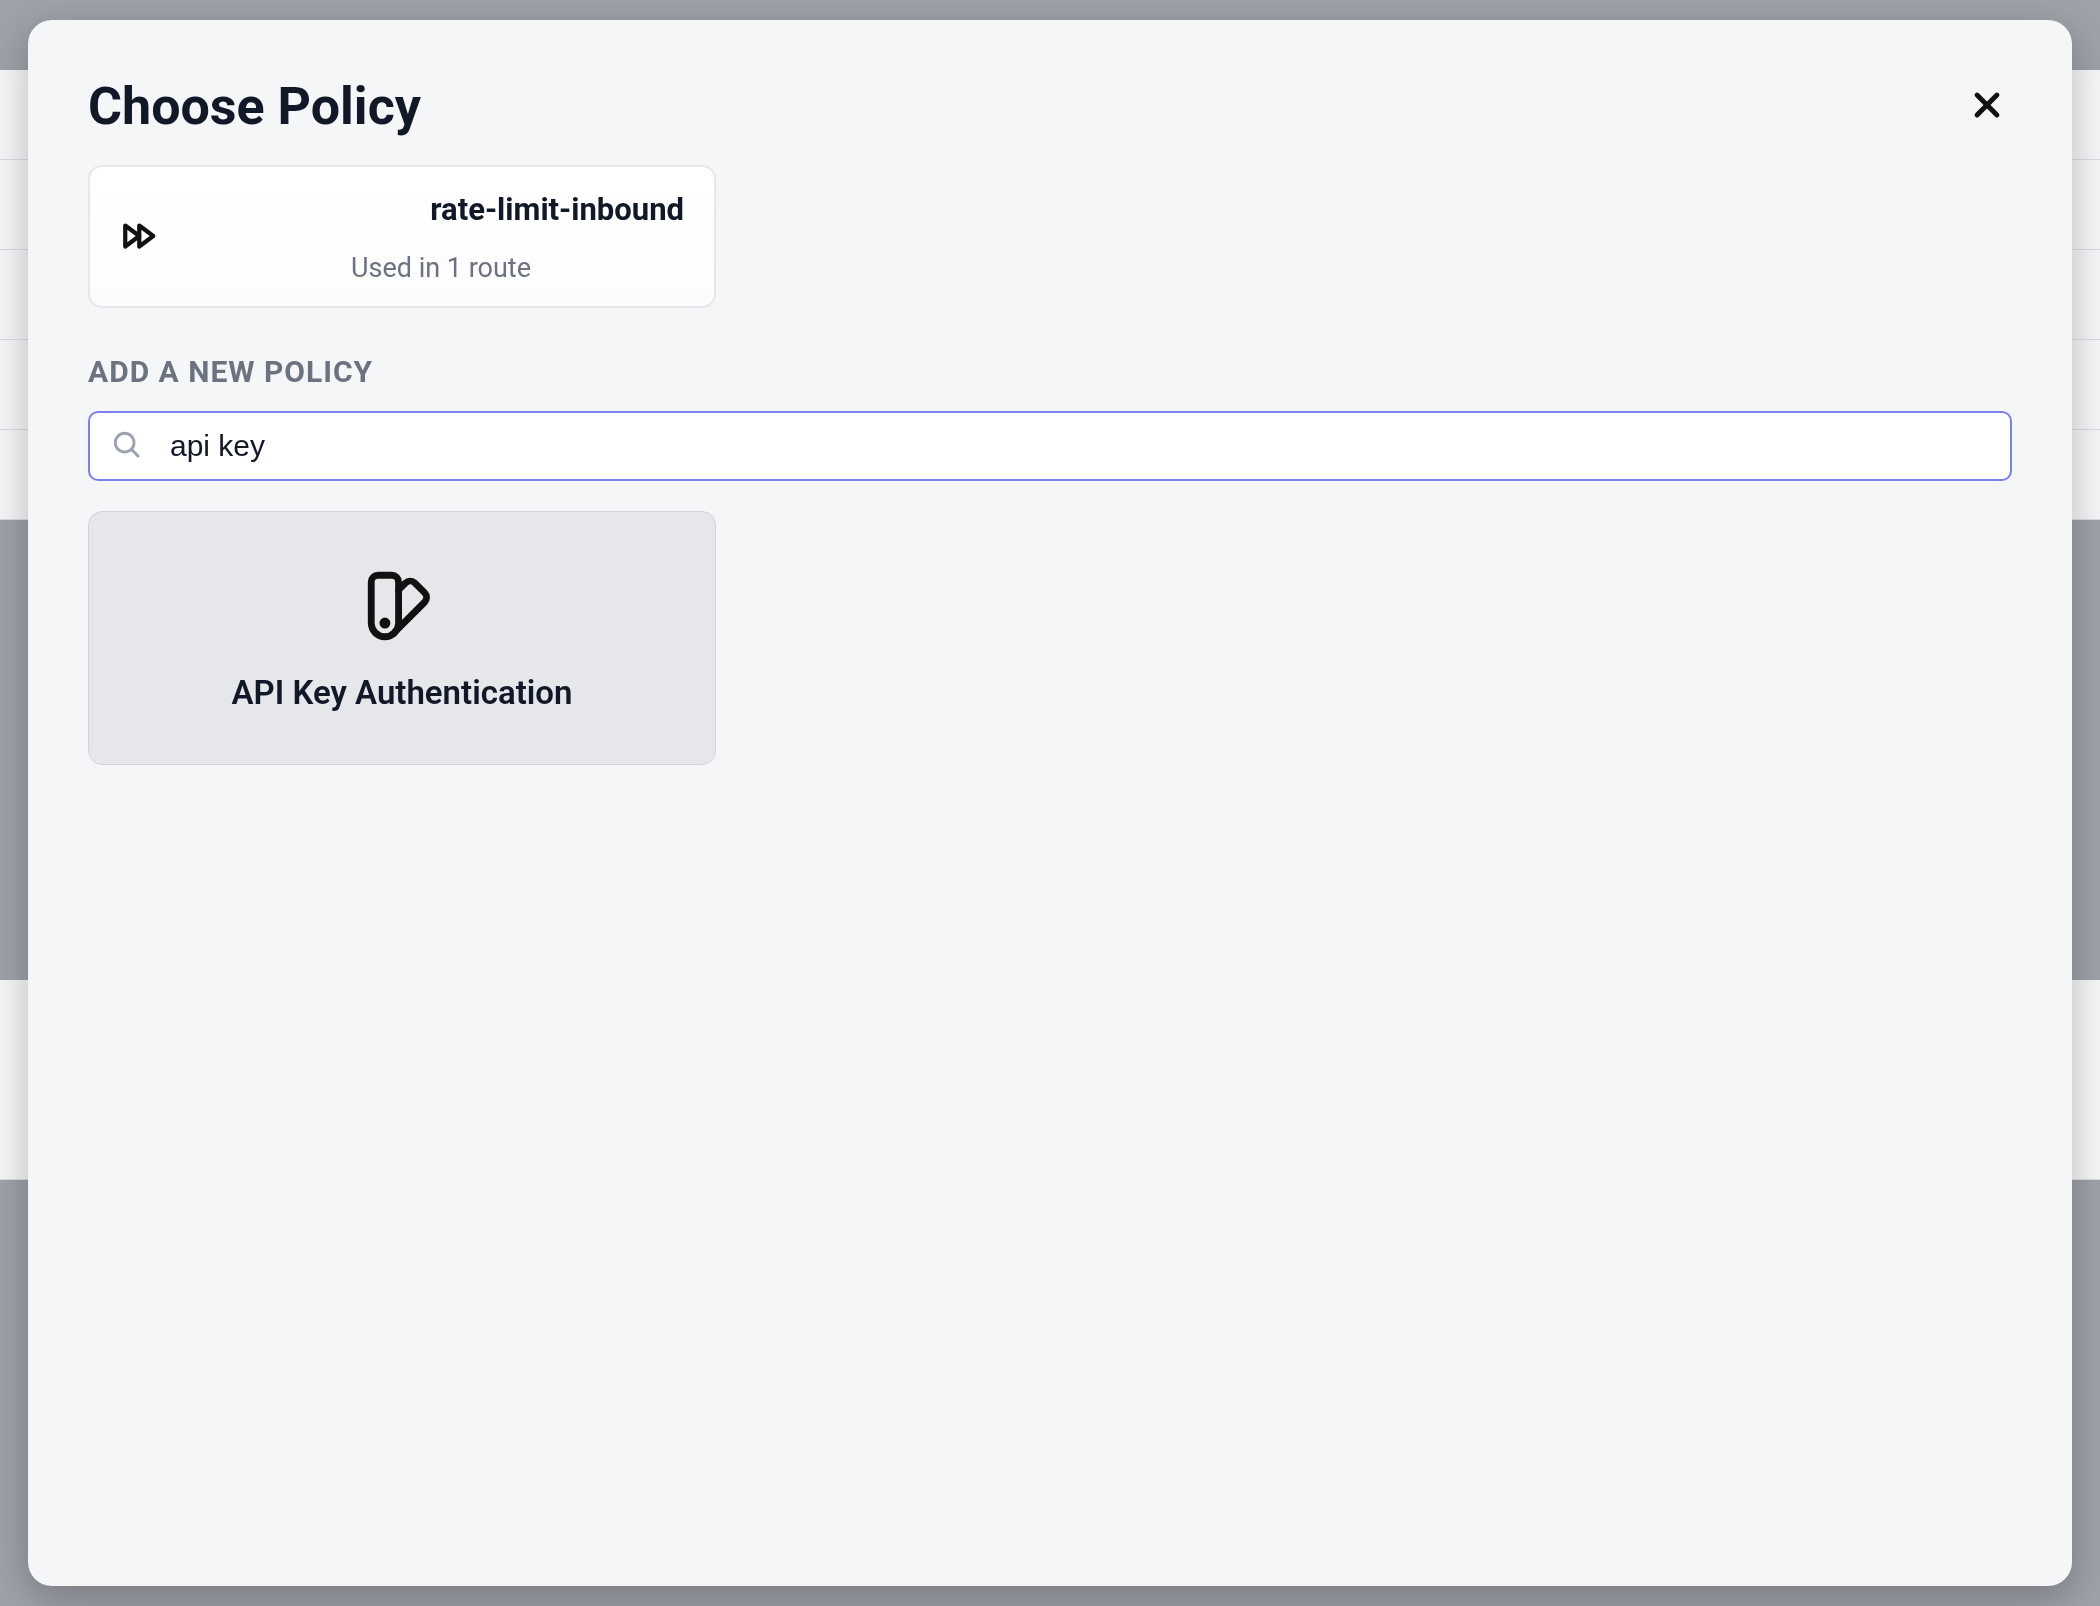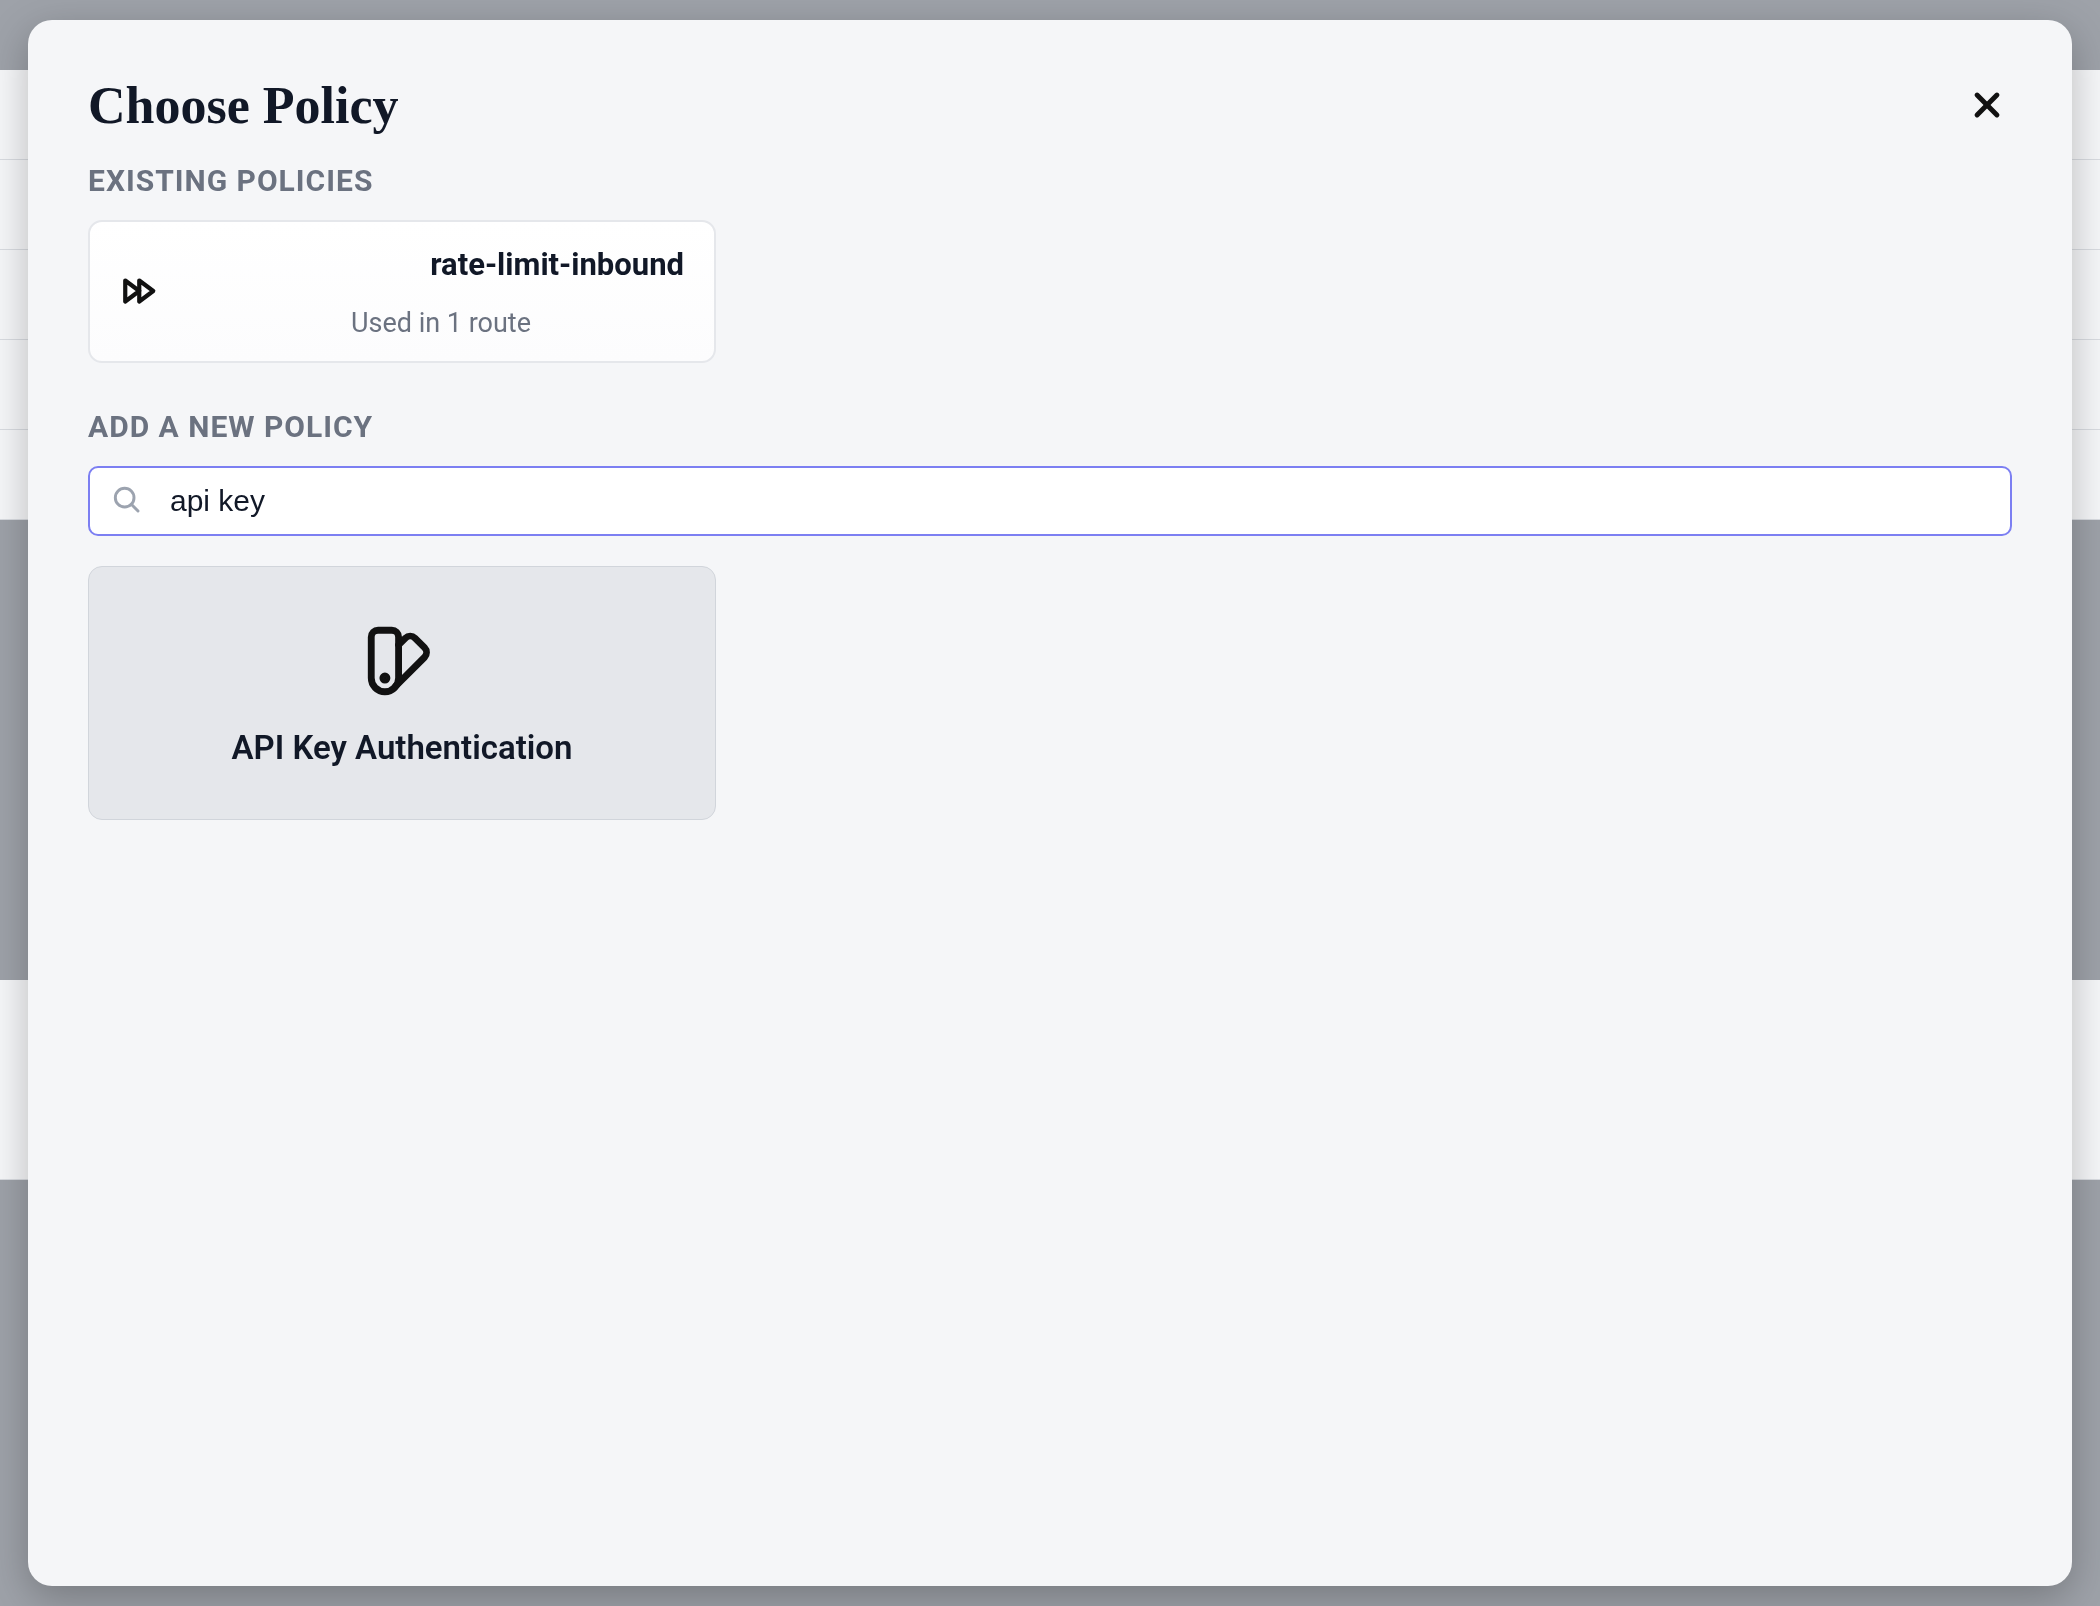--- a/index.html
+++ b/index.html
@@ -49,21 +49,20 @@
   .modal-header {
     display: flex;
     justify-content: space-between;
     align-items: flex-start;
   }
   .modal-title {
     font-size: 52px;
     font-weight: 700;
     color: #111827;
     margin: 0 0 28px 0;
-    font-family: Liberation Serif, serif;
   }
   .close-btn {
     background: none;
     border: none;
     cursor: pointer;
     padding: 8px;
     margin-top: 4px;
   }
   .close-btn svg { width: 34px; height: 34px; }
 
@@ -168,21 +167,20 @@
     <h1 class="modal-title">Choose Policy</h1>
     <button class="close-btn">
       <svg viewBox="0 0 24 24" fill="none" stroke="#111" stroke-width="3.5" stroke-linecap="round">
         <line x1="5" y1="5" x2="19" y2="19"></line>
           <line x1="19" y1="5" x2="5" y2="19"></line>
       </svg>
     </button>
   </div>
 
   <div class="existing-wrap">
-    <div class="section-label">EXISTING POLICIES</div>
 
     <div class="existing-card">
       <span class="icon-slot">
         <svg width="42" height="42" viewBox="0 0 24 24" fill="none" stroke="#111" stroke-width="2.4" stroke-linejoin="round" stroke-linecap="round">
           <polygon points="3,6 11,12 3,18"></polygon>
           <polygon points="11,6 19,12 11,18"></polygon>
         </svg>
       </span>
       <div class="text-slot">
         <div class="name">rate-limit-inbound</div>

